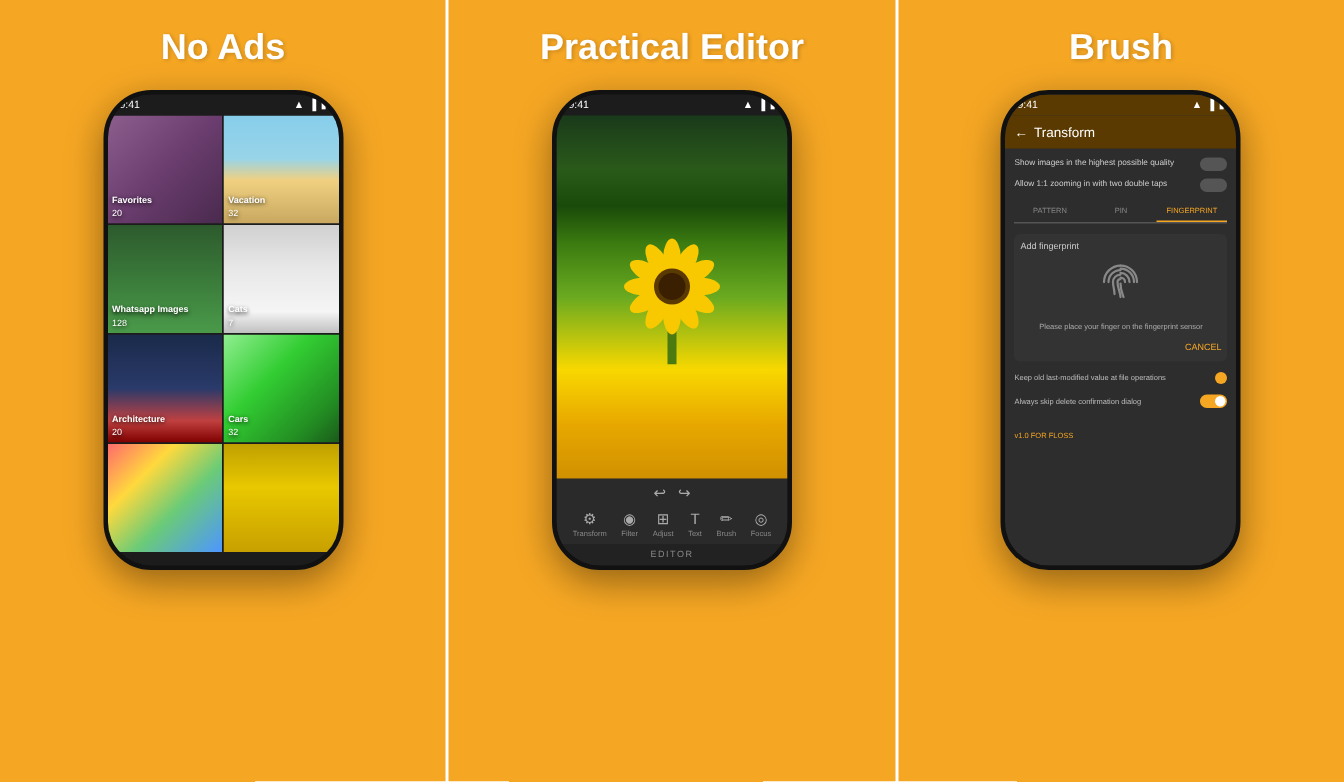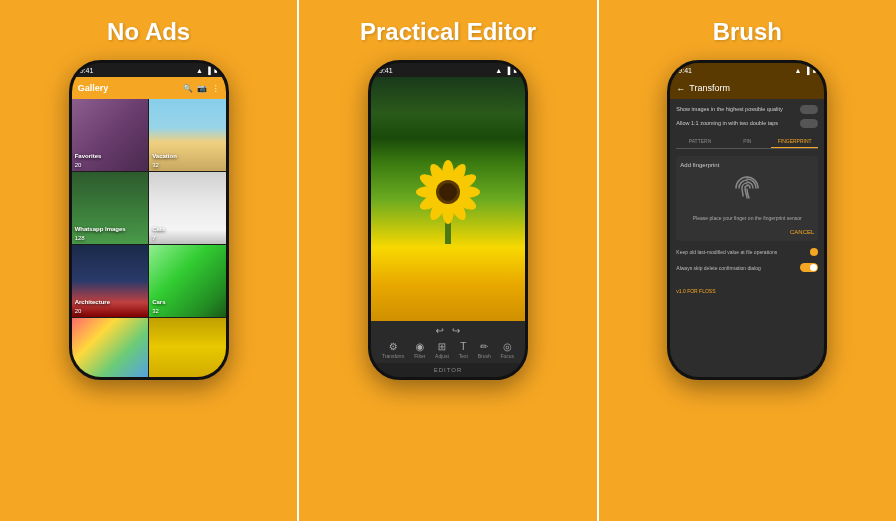--- a/index.html
+++ b/index.html
@@ -431,28 +431,20 @@
 
       <div class="status-bar">
         <span>9:41</span>
         <div style="display:flex;gap:3px;align-items:center;">
           <span style="font-size:7px;">▲</span>
           <span style="font-size:7px;">▐</span>
           <span style="font-size:7px;">▮</span>
         </div>
       </div>
 
-      <div class="gallery-app-bar">
-        <span class="gallery-title-text">Gallery</span>
-        <div class="gallery-icons">
-          <span class="icon-search">🔍</span>
-          <span class="icon-camera">📷</span>
-          <span class="icon-more">⋮</span>
-        </div>
-      </div>
 
       <div class="gallery-grid">
 
         <div class="gallery-item">
           <div class="photo-person"></div>
           <span class="gallery-item-text">Favorites</span>
           <span class="gallery-item-num">20</span>
         </div>
 
         <div class="gallery-item">

